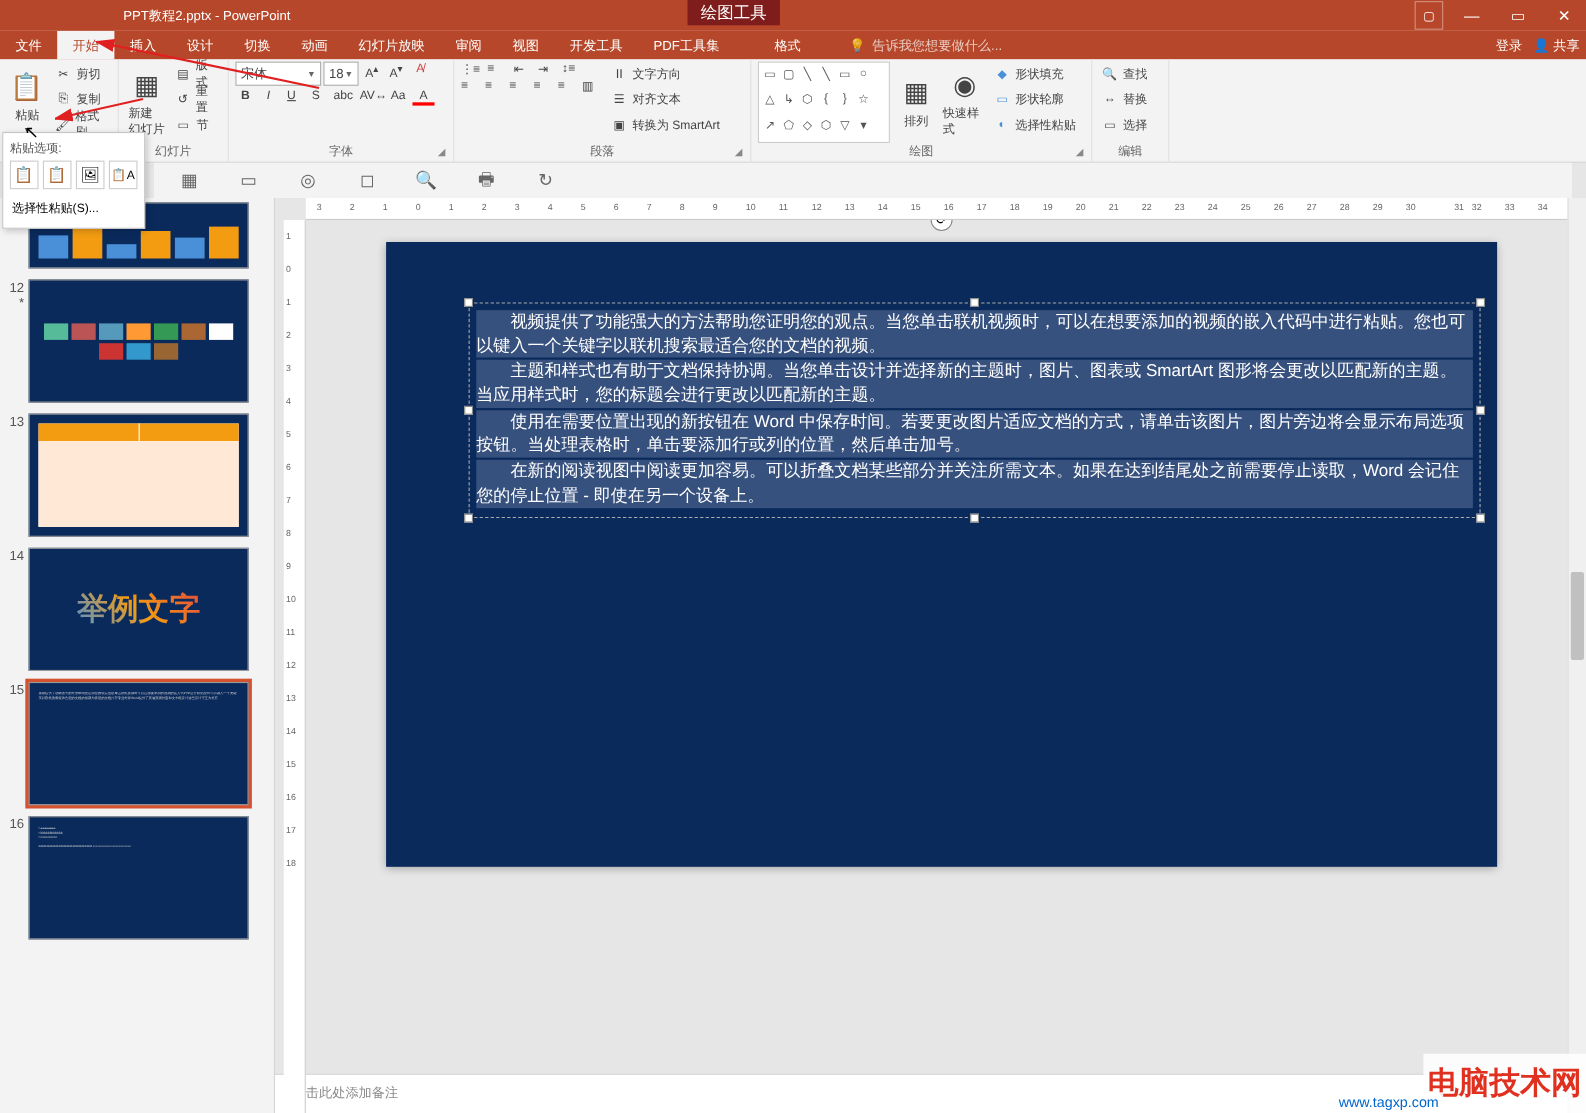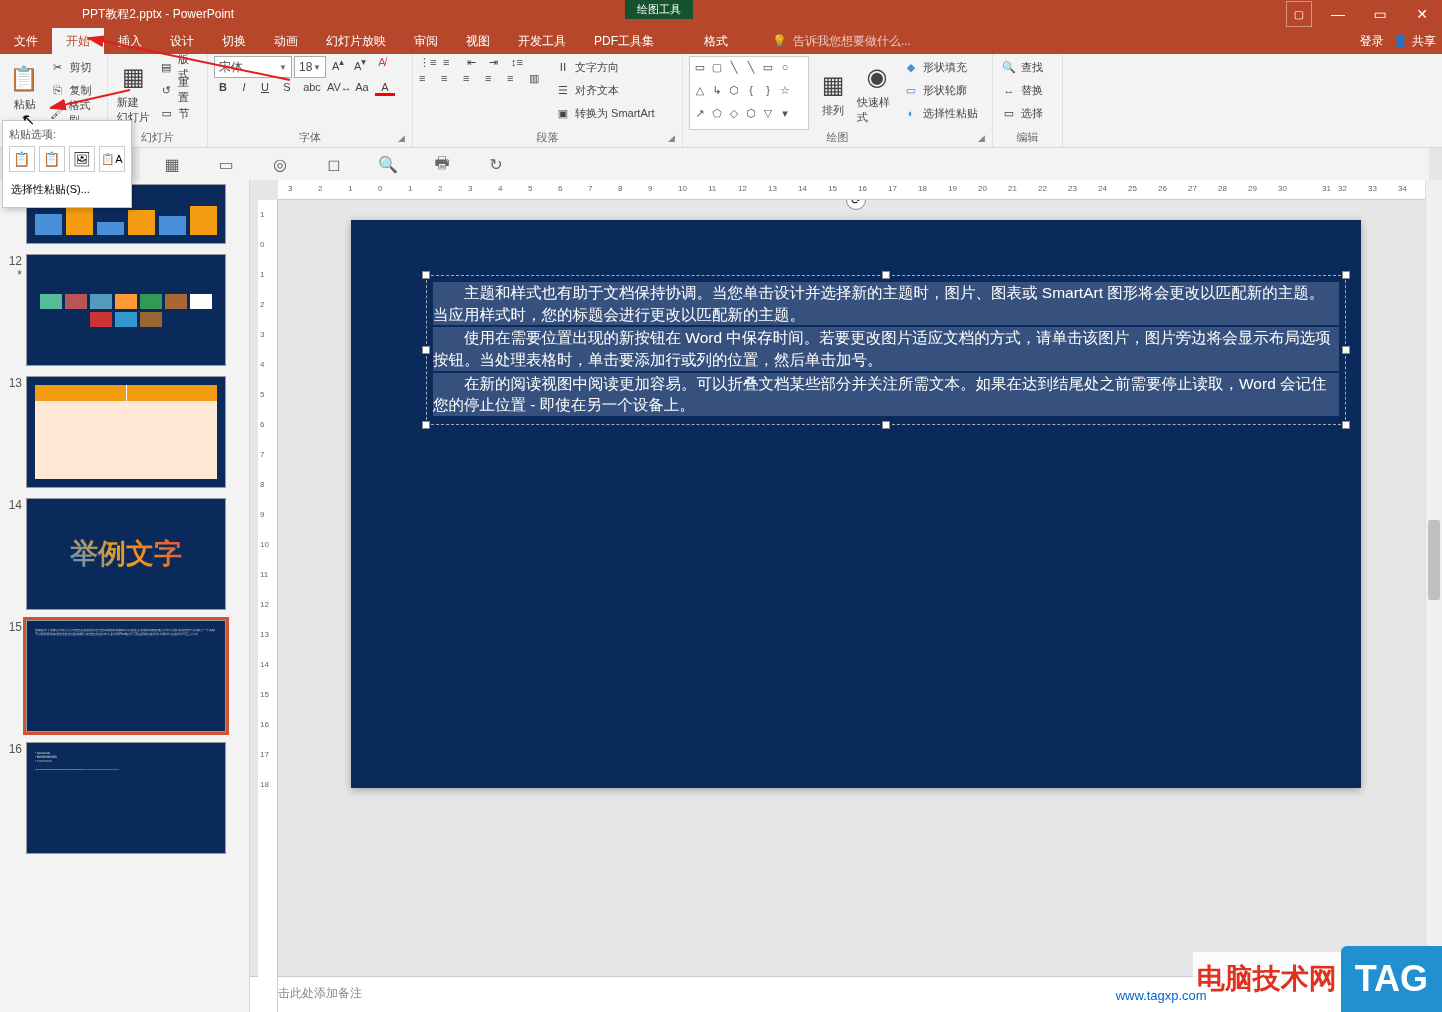--- a/index.html
+++ b/index.html
@@ -1,21 +1,21 @@
 <!DOCTYPE html>
 <html><head>
 <meta charset="utf-8">
 <style>
 *{margin:0;padding:0;box-sizing:border-box;font-family:"Microsoft YaHei",Arial,sans-serif;}
 body{background:#e6e6e6;width:1442px;height:1012px;overflow:hidden;position:relative;}
 
 
 .titlebar{background:#b7472a;height:28px;display:flex;align-items:center;color:#fff;font-size:12px;position:relative;}
-.titlebar .fname{margin-left:82px;}
-.titlebar .tools-tab{position:absolute;left:625px;top:0;background:#14532d;padding:2px 12px;font-size:11px;}
+.titlebar .fname{margin-left:112px;}
+.titlebar .tools-tab{position:absolute;left:625px;top:0;background:#7f1d1d;padding:2px 12px;font-size:15px;}
 .win-controls{position:absolute;right:0;display:flex;gap:2px;}
 .win-controls span{width:40px;height:28px;display:flex;align-items:center;justify-content:center;font-size:14px;}
 .ribbon-min{position:absolute;right:130px;width:26px;height:26px;border:1px solid rgba(255,255,255,0.4);display:flex;align-items:center;justify-content:center;font-size:11px;}
 
 
 .ribbon-tabs{background:#b7472a;height:26px;display:flex;align-items:center;color:#fff;font-size:12px;}
 .ribbon-tabs .tab{padding:0 14px;height:26px;display:flex;align-items:center;cursor:pointer;}
 .ribbon-tabs .tab.active{background:#f3f3f3;color:#b7472a;}
 .ribbon-tabs .tab.format{margin-left:0;}
 .tell-me{margin-left:30px;display:flex;align-items:center;color:rgba(255,255,255,0.7);font-size:12px;}
@@ -505,33 +505,33 @@
         <div class="rotate-handle">⟳</div>
         <div class="textbox">
           <span class="handle tl"></span>
           <span class="handle tr"></span>
           <span class="handle bl"></span>
           <span class="handle br"></span>
           <span class="handle tm"></span>
           <span class="handle bm"></span>
           <span class="handle ml"></span>
           <span class="handle mr"></span>
+          <p>视频提供了功能强大的方法帮助您证明您的观点。当您单击联机视频时，可以在想要添加的视频的嵌入代码中进行粘贴。您也可以键入一个关键字以联机搜索最适合您的文档的视频。</p>
           <p>主题和样式也有助于文档保持协调。当您单击设计并选择新的主题时，图片、图表或 SmartArt 图形将会更改以匹配新的主题。当应用样式时，您的标题会进行更改以匹配新的主题。</p>
           <p>使用在需要位置出现的新按钮在 Word 中保存时间。若要更改图片适应文档的方式，请单击该图片，图片旁边将会显示布局选项按钮。当处理表格时，单击要添加行或列的位置，然后单击加号。</p>
           <p>在新的阅读视图中阅读更加容易。可以折叠文档某些部分并关注所需文本。如果在达到结尾处之前需要停止读取，Word 会记住您的停止位置 - 即使在另一个设备上。</p>
         </div>
       </div>
     </div>
     <div class="notes"><span>单击此处添加备注</span></div>
   </div>
 </div>
 
 <div class="scroll-v">
     <div class="scroll-thumb"></div>
   </div>
 
 <div class="watermark">
   <div style="position:relative;">
     <div class="txt">电脑技术网</div>
     <div class="url">www.tagxp.com</div>
   </div>
-  <div class="tag">TAG</div>
 </div>
 
 </body></html>

